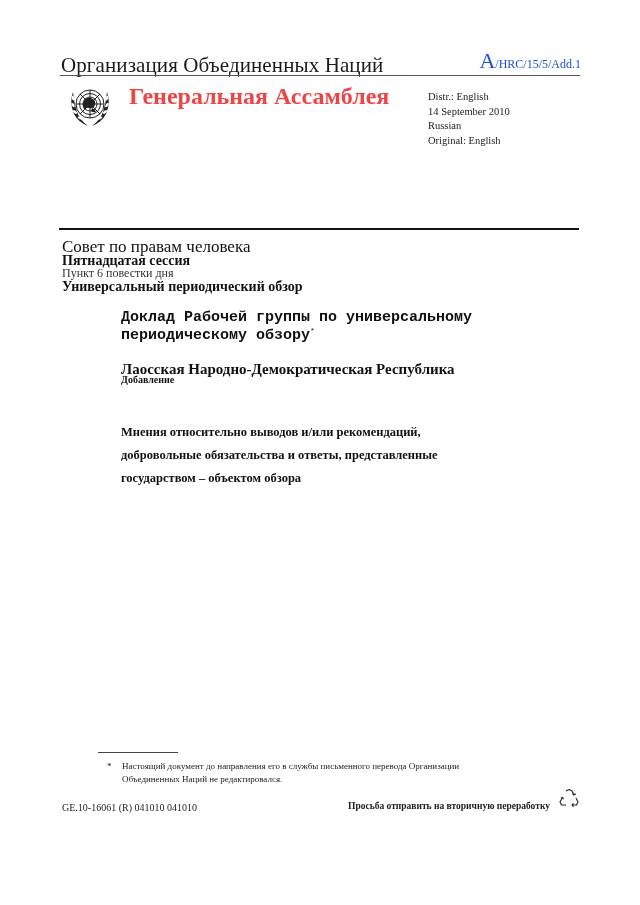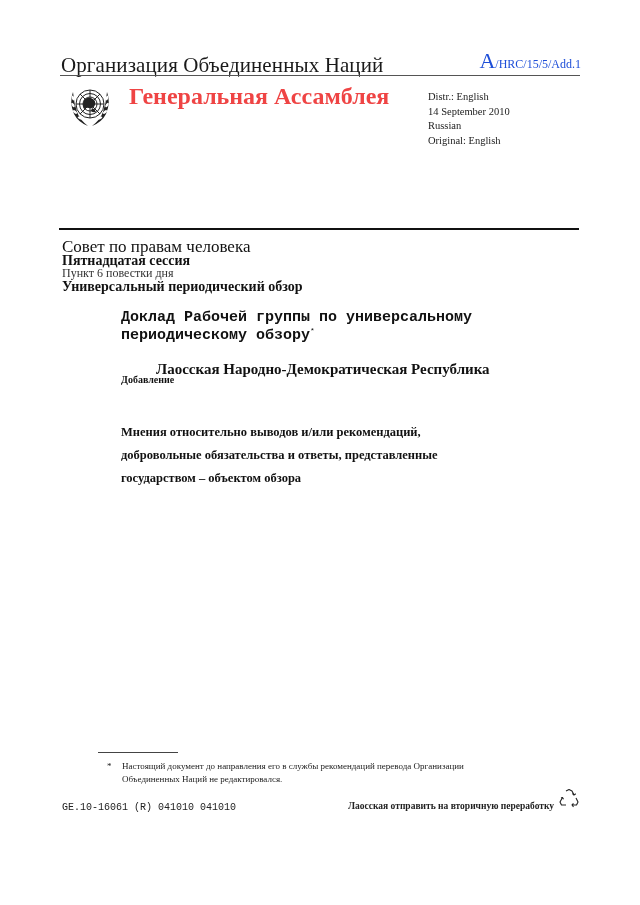--- a/index.html
+++ b/index.html
@@ -95,21 +95,20 @@
     font-size: 8px;
     font-weight: normal;
     vertical-align: super;
     line-height: 0;
   }
   .country {
     left: 121px; top: 361px;
     font-size: 15px;
     font-weight: bold;
     white-space: nowrap;
-    margin-left: 35px;
   }
   .addendum {
     left: 121px; top: 374px;
     font-size: 10px;
     font-weight: bold;
   }
   .views-title {
     left: 121px; top: 421px;
     font-size: 12.5px;
     font-weight: bold;
@@ -135,21 +134,20 @@
   }
   .footnote .fn-text {
     margin-left: 15px;
   }
 
   .job-number {
     left: 62px; top: 802px;
     font-size: 10px;
     color: #222222;
     white-space: nowrap;
-    font-family: Liberation Mono, monospace;
   }
   .recycle-text {
     left: 348px; top: 801px;
     font-size: 9.5px;
     font-weight: bold;
     color: #222222;
     white-space: nowrap;
   }
   .recycle-icon {
     left: 558px; top: 788px;
@@ -217,26 +215,26 @@
 <div class="abs country">Лаосская Народно-Демократическая Республика</div>
 
 <div class="abs addendum">Добавление</div>
 
 <div class="abs views-title">Мнения относительно выводов и/или рекомендаций, добровольные обязательства и ответы, представленные государством – объектом обзора</div>
 
 <div class="abs fn-rule"></div>
 
 <div class="abs footnote">
   <span class="mark">*</span>
-  <div class="fn-text">Настоящий документ до направления его в службы рекомендаций перевода Организации Объединенных Наций не редактировался.</div>
+  <div class="fn-text">Настоящий документ до направления его в службы письменного перевода Организации Объединенных Наций не редактировался.</div>
 </div>
 
 <div class="abs job-number">GE.10-16061  (R)   041010  041010</div>
 
-<div class="abs recycle-text">Лаосская отправить на вторичную переработку</div>
+<div class="abs recycle-text">Просьба отправить на вторичную переработку</div>
 
 <div class="abs recycle-icon">
   <svg width="22" height="22" viewBox="0 0 22 22">
     <g fill="none" stroke="#222" stroke-width="1.1" stroke-linejoin="round">
       <path d="M8 3 L11 1.5 L14 3 L16 7"></path>
       <path d="M14.5 5.5 L16 7 L17.8 5.8"></path>
       <path d="M18 10 L20 14 L18.5 17 L14 17"></path>
       <path d="M15.5 15.5 L14 17 L15.5 18.8"></path>
       <path d="M8 17 L3.5 17 L2 14 L4.5 9.5"></path>
       <path d="M3 10 L4.5 9.5 L5.5 11.3"></path>

